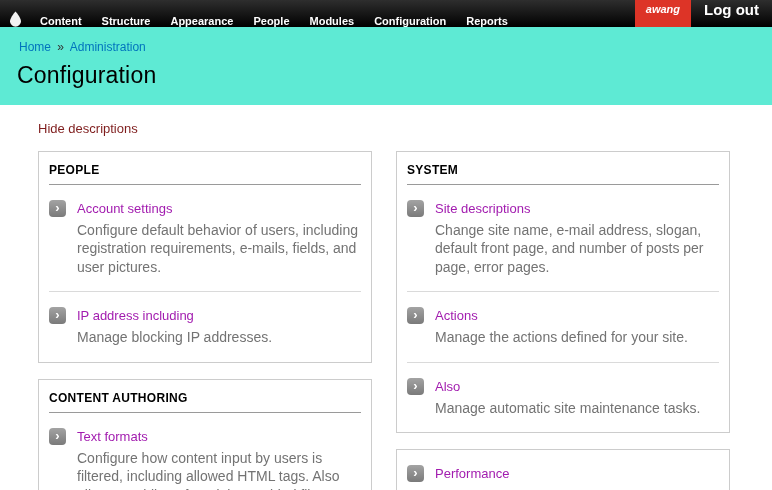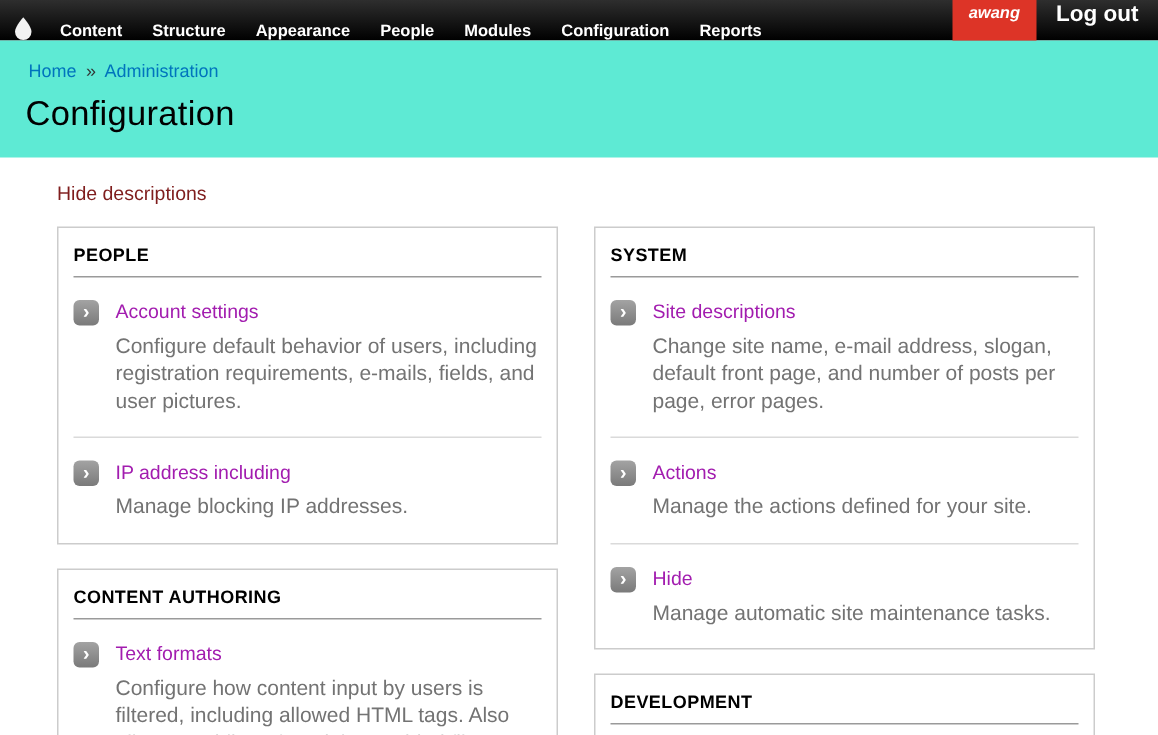--- a/index.html
+++ b/index.html
@@ -141,25 +141,24 @@
             <div class="panel-item">
               <span class="arrow-icon">›</span>
               <div class="item-body"><a class="item-link">Site descriptions</a><div class="item-desc">Change site name, e-mail address, slogan, default front page, and number of posts per page, error pages.</div></div>
             </div>
             <div class="panel-item">
               <span class="arrow-icon">›</span>
               <div class="item-body"><a class="item-link">Actions</a><div class="item-desc">Manage the actions defined for your site.</div></div>
             </div>
             <div class="panel-item">
               <span class="arrow-icon">›</span>
-              <div class="item-body"><a class="item-link">Hide</a><div class="item-desc">Manage automatic site maintenance tasks.</div></div>
+              <div class="item-body"><a class="item-link">Also</a><div class="item-desc">Manage automatic site maintenance tasks.</div></div>
             </div>
           </section>
           <section class="panel">
-            <h3 class="panel-title">DEVELOPMENT</h3>
             <div class="panel-item">
               <span class="arrow-icon">›</span>
               <div class="item-body"><a class="item-link">Performance</a></div>
             </div>
           </section>
         </div>
     </div>
   </div>
 
 </div>

